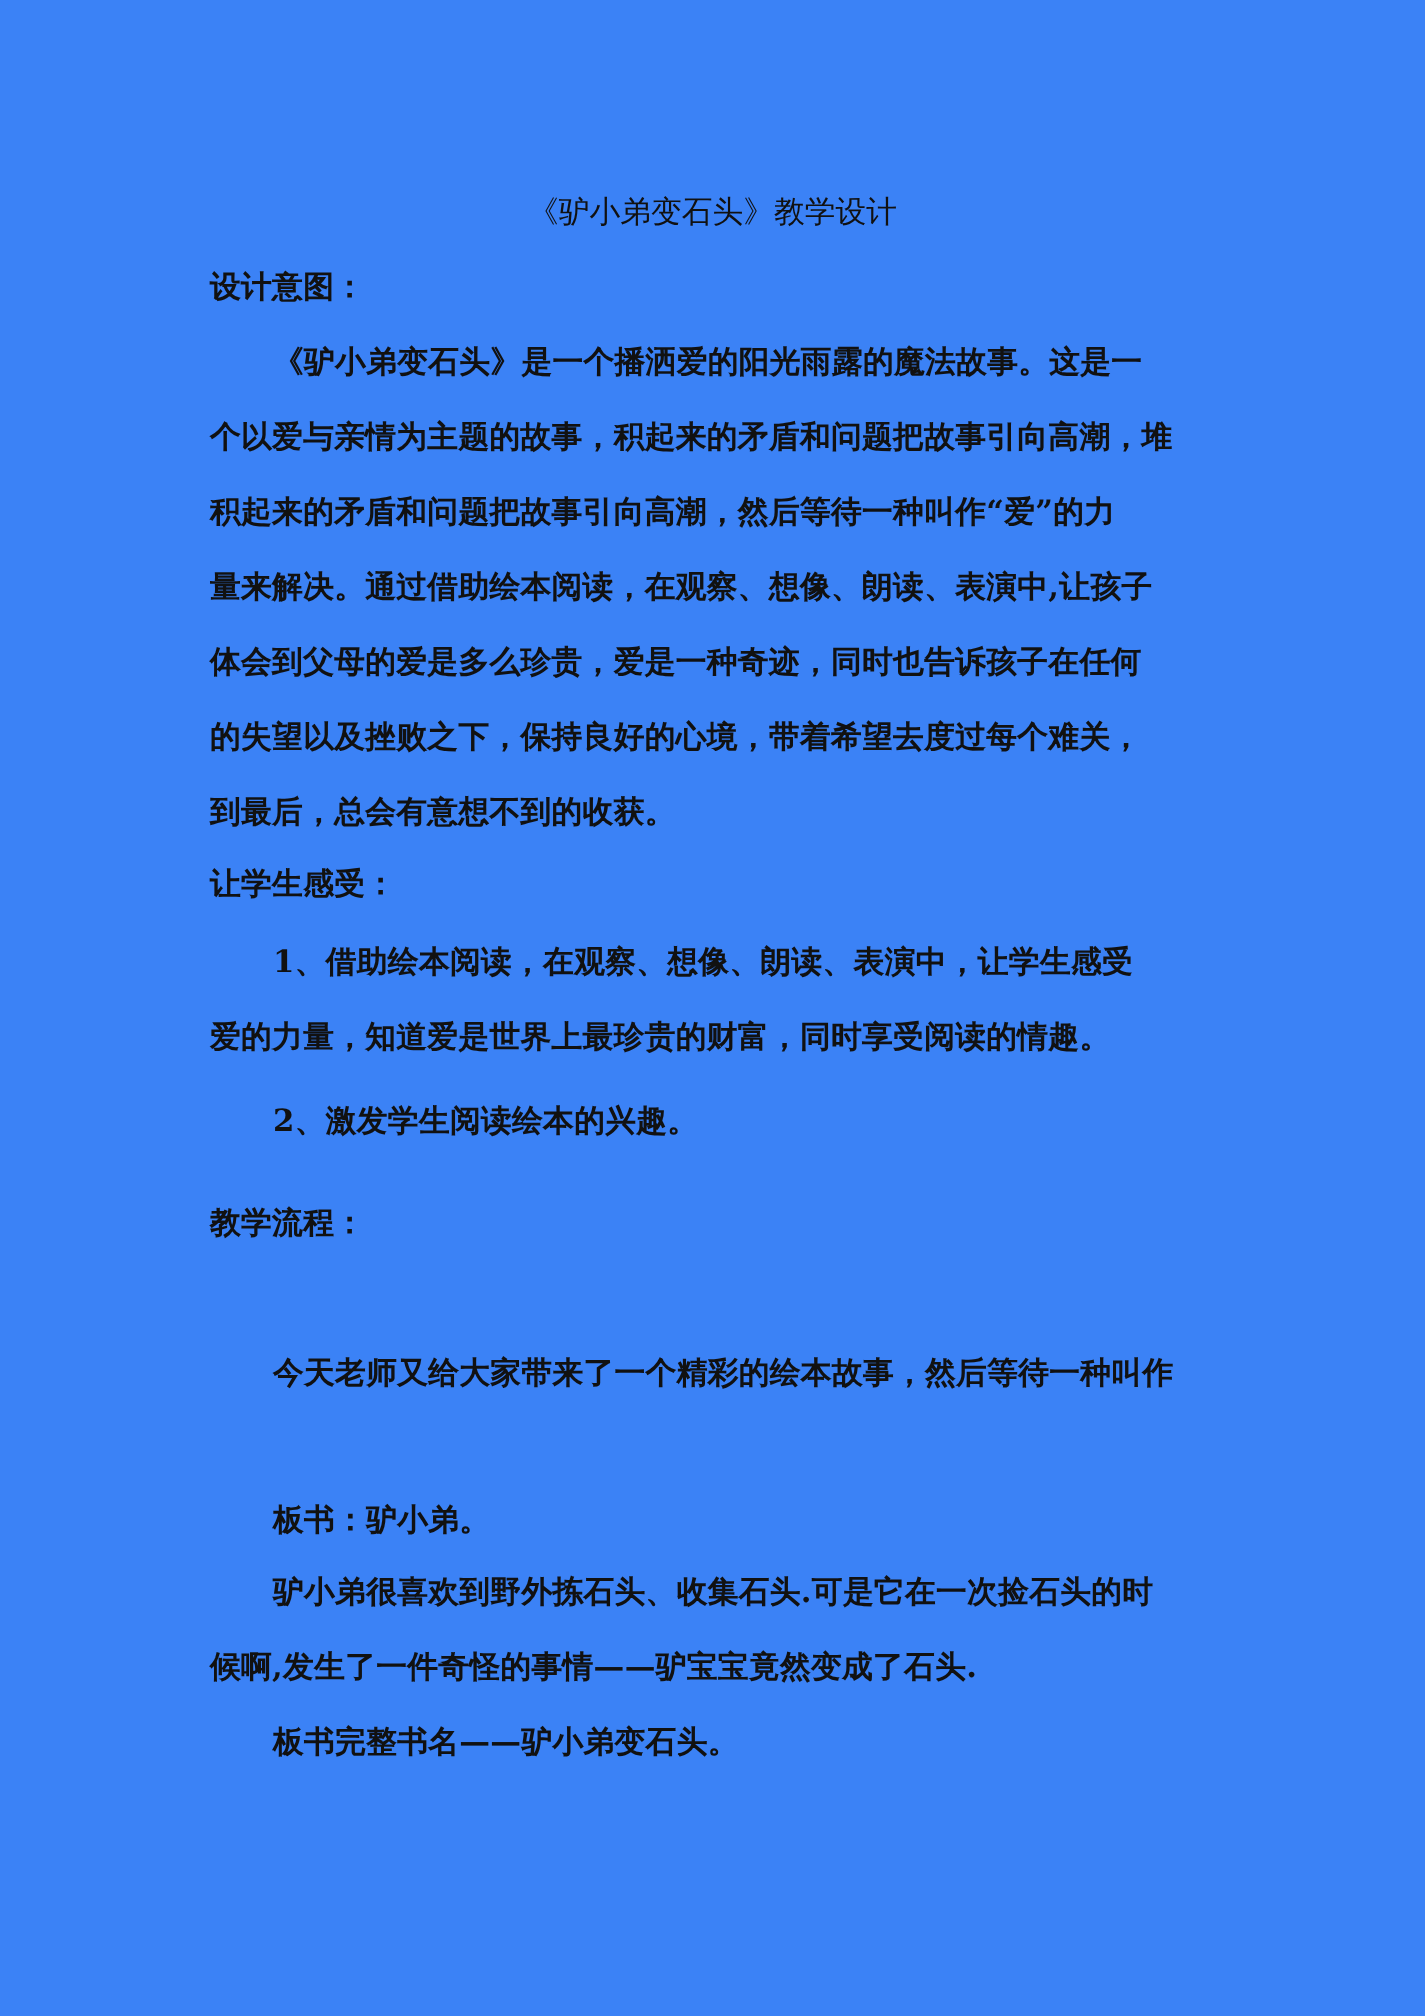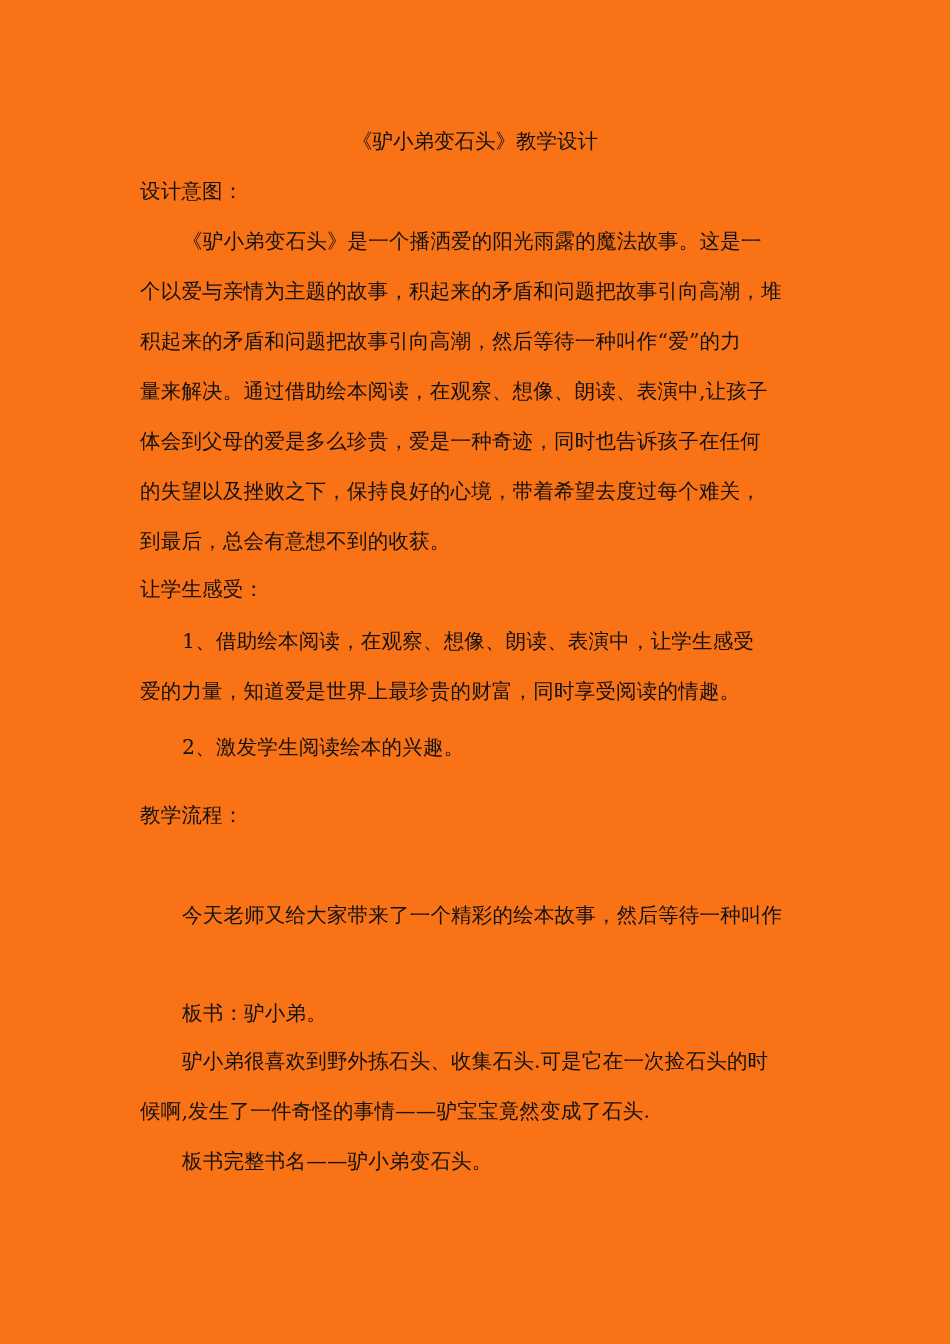--- a/index.html
+++ b/index.html
@@ -14,29 +14,30 @@
       overflow: hidden;
       font-family: "DejaVu Serif", "Liberation Serif", serif;
       color: #111111;
     }
     .page {
       position: absolute;
       left: 0;
       top: 0;
       width: 950px;
       height: 1344px;
-      background: #f97316;
+      background: #3b82f6;
     }
     .line {
       position: absolute;
       left: 140px;
       font-size: 20.5px;
       line-height: 26px;
       white-space: nowrap;
       letter-spacing: 0.2px;
+      font-weight: bold;
     }
     .indent { left: 182px; }
     .title {
       position: absolute;
       left: 0;
       width: 950px;
       text-align: center;
       top: 128px;
       font-size: 20.5px;
       line-height: 26px;

